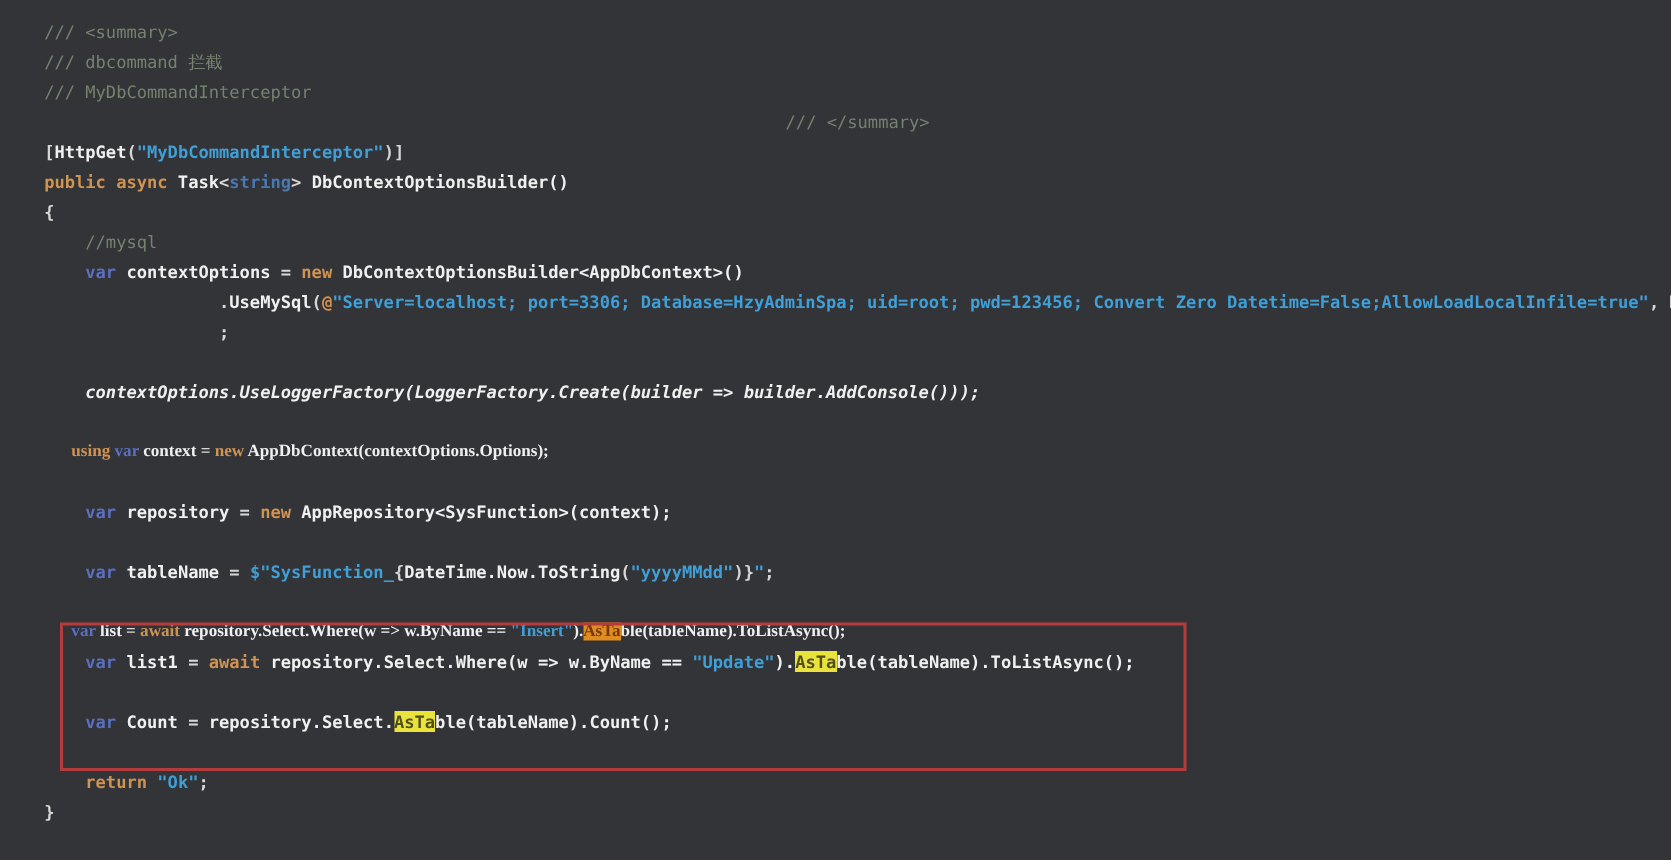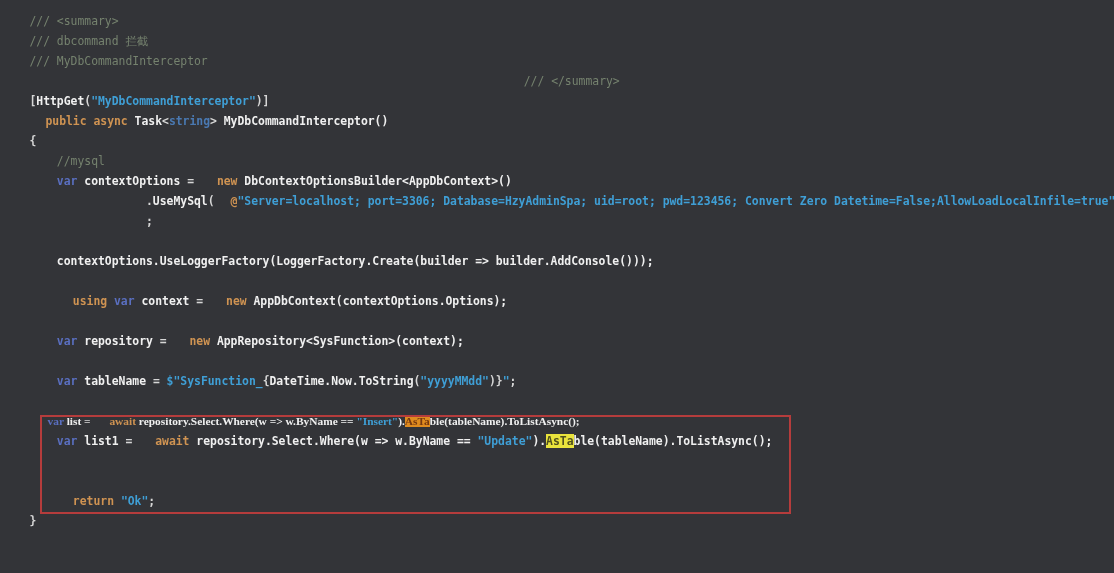--- a/index.html
+++ b/index.html
@@ -20,21 +20,21 @@
     padding-top: 11px;
     padding-left: 2px;
   }
   .line {
     height: 20px;
     white-space: pre;
     font-weight: bold;
     letter-spacing: 0;
   }
   .tk-c  { color: #75826e; font-weight: normal; } 
-  .tk-k  { color: #cf9352; margin-left: 16px; }                      
+  .tk-k  { color: #cf9352; }                      
   .tk-kv { color: #5a6fc0; margin-top: 35px; }                      
   .tk-ks { color: #4a79b2; }                      
   .tk-s  { color: #3f9fd6; }                      
   .tk-t  { color: #f0f0f0; }                      
   .tk-p  { color: #d6d6d6; }                      
   .tk-h1 { background: #e08c1f; color: #76380f; } 
   .tk-h2 { background: #e9e33c; color: #50501e; } 
   .red-box {
     position: absolute;
     left: 40px;
@@ -49,36 +49,37 @@
 </head>
 <body>
 
 <div class="editor">
   <div>
       <div class="line" style="padding-left: 4ch;"><span class="tk-c">/// &lt;summary&gt;</span></div>
       <div class="line" style="padding-left: 4ch;"><span class="tk-c">/// dbcommand 拦截</span></div>
       <div class="line" style="padding-left: 4ch;"><span class="tk-c">/// MyDbCommandInterceptor</span></div>
       <div class="line" style="padding-left: 4ch; text-align: center;"><span class="tk-c">/// &lt;/summary&gt;</span></div>
       <div class="line" style="padding-left: 4ch;"><span class="tk-p">[</span><span class="tk-t">HttpGet</span><span class="tk-p">(</span><span class="tk-s">"MyDbCommandInterceptor"</span><span class="tk-p">)]</span></div>
-      <div class="line" style="padding-left: 4ch;"><span class="tk-k">public async </span><span class="tk-t">Task</span><span class="tk-p">&lt;</span><span class="tk-ks">string</span><span class="tk-p">&gt; </span><span class="tk-t">MyDbCommandInterceptor()</span></div>
+      <div class="line" style="padding-left: 4ch;"><span class="tk-k">public async </span><span class="tk-t">Task</span><span class="tk-p">&lt;</span><span class="tk-ks">string</span><span class="tk-p">&gt; </span><span class="tk-t">DbContextOptionsBuilder()</span></div>
       <div class="line" style="padding-left: 4ch;"><span class="tk-p">{</span></div>
       <div class="line" style="padding-left: 8ch;"><span class="tk-c">//mysql</span></div>
       <div class="line" style="padding-left: 8ch;"><span class="tk-kv">var </span><span class="tk-t">contextOptions</span><span class="tk-p"> = </span><span class="tk-k">new </span><span class="tk-t">DbContextOptionsBuilder&lt;AppDbContext&gt;()</span></div>
       <div class="line" style="padding-left: 21ch;"><span class="tk-p">.</span><span class="tk-t">UseMySql</span><span class="tk-p">(</span><span class="tk-k">@</span><span class="tk-s">"Server=localhost; port=3306; Database=HzyAdminSpa; uid=root; pwd=123456; Convert Zero Datetime=False;AllowLoadLocalInfile=true"</span><span class="tk-p">, </span><span class="tk-t">MySql</span></div>
       <div class="line" style="padding-left: 21ch;"><span class="tk-p">;</span></div>
       <div class="line" style="padding-left: 0ch;"></div>
-      <div class="line" style="padding-left: 8ch;"><span class="tk-t">contextOptions.UseLoggerFactory(LoggerFactory.Create(builder =&gt; builder.AddConsole()));</span></div>
+      <div class="line" style="padding-left: 8ch; font-style: italic;"><span class="tk-t">contextOptions.UseLoggerFactory(LoggerFactory.Create(builder =&gt; builder.AddConsole()));</span></div>
       <div class="line" style="padding-left: 0ch;"></div>
-      <div class="line" style="padding-left: 8ch;"><span class="tk-k">using </span><span class="tk-kv">var </span><span class="tk-t">context</span><span class="tk-p"> = </span><span class="tk-k">new </span><span class="tk-t">AppDbContext(contextOptions.Options);</span></div>
+      <div class="line" style="padding-left: 8ch; font-family: Liberation Serif, serif;"><span class="tk-k">using </span><span class="tk-kv">var </span><span class="tk-t">context</span><span class="tk-p"> = </span><span class="tk-k">new </span><span class="tk-t">AppDbContext(contextOptions.Options);</span></div>
       <div class="line" style="padding-left: 0ch;"></div>
       <div class="line" style="padding-left: 8ch;"><span class="tk-kv">var </span><span class="tk-t">repository</span><span class="tk-p"> = </span><span class="tk-k">new </span><span class="tk-t">AppRepository&lt;SysFunction&gt;(context);</span></div>
       <div class="line" style="padding-left: 0ch;"></div>
       <div class="line" style="padding-left: 8ch;"><span class="tk-kv">var </span><span class="tk-t">tableName</span><span class="tk-p"> = </span><span class="tk-s">$"SysFunction_</span><span class="tk-p">{</span><span class="tk-t">DateTime.Now.ToString</span><span class="tk-p">(</span><span class="tk-s">"yyyyMMdd"</span><span class="tk-p">)}</span><span class="tk-s">"</span><span class="tk-p">;</span></div>
       <div class="line" style="padding-left: 0ch;"></div>
       <div class="line" style="padding-left: 8ch; font-family: Liberation Serif, serif;"><span class="tk-kv">var </span><span class="tk-t">list</span><span class="tk-p"> = </span><span class="tk-k">await </span><span class="tk-t">repository.Select.Where(w =&gt; w.ByName == </span><span class="tk-s">"Insert"</span><span class="tk-t">).</span><span class="tk-h1">AsTa</span><span class="tk-t">ble(tableName).ToListAsync();</span></div>
       <div class="line" style="padding-left: 8ch;"><span class="tk-kv">var </span><span class="tk-t">list1</span><span class="tk-p"> = </span><span class="tk-k">await </span><span class="tk-t">repository.Select.Where(w =&gt; w.ByName == </span><span class="tk-s">"Update"</span><span class="tk-t">).</span><span class="tk-h2">AsTa</span><span class="tk-t">ble(tableName).ToListAsync();</span></div>
       <div class="line" style="padding-left: 0ch;"></div>
+      <div class="line" style="padding-left: 8ch;"><span class="tk-kv">var </span><span class="tk-t">Count</span><span class="tk-p"> = </span><span class="tk-t">repository.Select.</span><span class="tk-h2">AsTa</span><span class="tk-t">ble(tableName).Count();</span></div>
       <div class="line" style="padding-left: 0ch;"></div>
       <div class="line" style="padding-left: 8ch;"><span class="tk-k">return </span><span class="tk-s">"Ok"</span><span class="tk-p">;</span></div>
       <div class="line" style="padding-left: 4ch;"><span class="tk-p">}</span></div>
     </div>
   <div class="red-box"></div>
 </div>
 
 </body></html>

